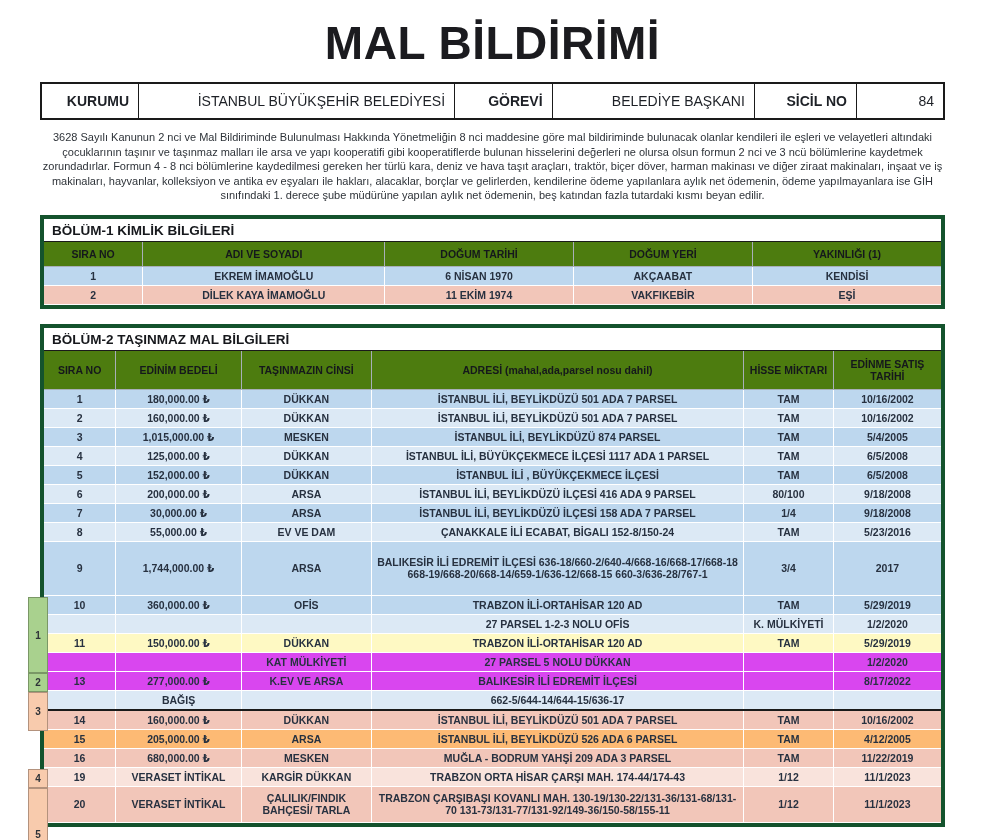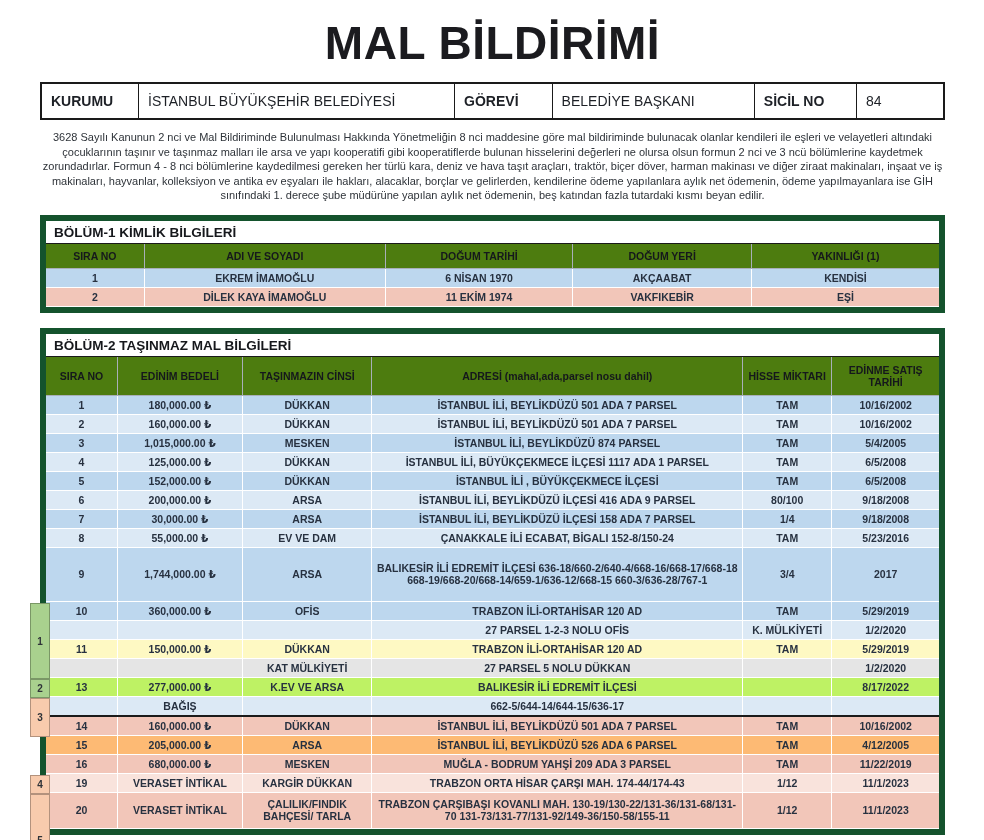--- a/index.html
+++ b/index.html
@@ -13,31 +13,31 @@
 
   
   .doc-title{
     text-align:center;font-size:46px;line-height:54px;font-weight:700;
     letter-spacing:.5px;color:#1b1b1f;margin:16px 0 12px;
   }
 
   
   table.info-bar{width:100%;border-collapse:collapse;table-layout:fixed;border:2px solid #1a1a1a;}
   table.info-bar td{border:1px solid #1a1a1a;padding:8px 9px;font-size:14px;line-height:18px;
-    white-space:nowrap;overflow:hidden;color:#1d2026;}
+    white-space:nowrap;overflow:hidden;color:#1d2026;text-align:right;}
   table.info-bar td.lbl{font-weight:700;}
 
   
   .legal{
     font-size:11px;line-height:14.5px;text-align:center;color:#2e3339;
     margin:10px 0 12px;font-weight:400;
   }
 
   
-  .box{border:6px solid #14532d;position:relative;background:#fff;}
+  .box{border:4px solid #14532d;position:relative;background:#fff;}
   .box + .box{margin-top:15px;}
   .box-title{font-weight:700;font-size:13.5px;line-height:15px;padding:4px 8px 3px;
     border-bottom:1px solid #1a1a1a;color:#16181c;}
 
   table.tbl{width:100%;border-collapse:collapse;table-layout:fixed;}
   table.tbl th{
     font-size:10.5px;font-weight:700;color:#15181c;background:#4d7c0f;
     padding:4px 2px;border-right:1px solid #a8afb8;border-bottom:1px solid #a8afb8;
     line-height:12px;vertical-align:middle;
   }
@@ -241,29 +241,29 @@
             <td>1/2/2020</td>
           </tr>
           <tr style="background: #fef9c3;">
             <td>11</td>
             <td>150,000.00 ₺</td>
             <td>DÜKKAN</td>
             <td>TRABZON İLİ-ORTAHİSAR 120 AD</td>
             <td>TAM</td>
             <td>5/29/2019</td>
           </tr>
-          <tr style="background: #e5e5e5;">
+          <tr style="background: #d946ef;">
             <td></td>
             <td></td>
             <td>KAT MÜLKİYETİ</td>
             <td>27 PARSEL 5 NOLU DÜKKAN</td>
             <td></td>
             <td>1/2/2020</td>
           </tr>
-          <tr style="background: #bef264;">
+          <tr style="background: #d946ef;">
             <td>13</td>
             <td>277,000.00 ₺</td>
             <td>K.EV VE ARSA</td>
             <td>BALIKESİR İLİ EDREMİT İLÇESİ</td>
             <td></td>
             <td>8/17/2022</td>
           </tr>
           <tr style="background: rgb(220, 233, 245);">
             <td></td>
             <td>BAĞIŞ</td>

